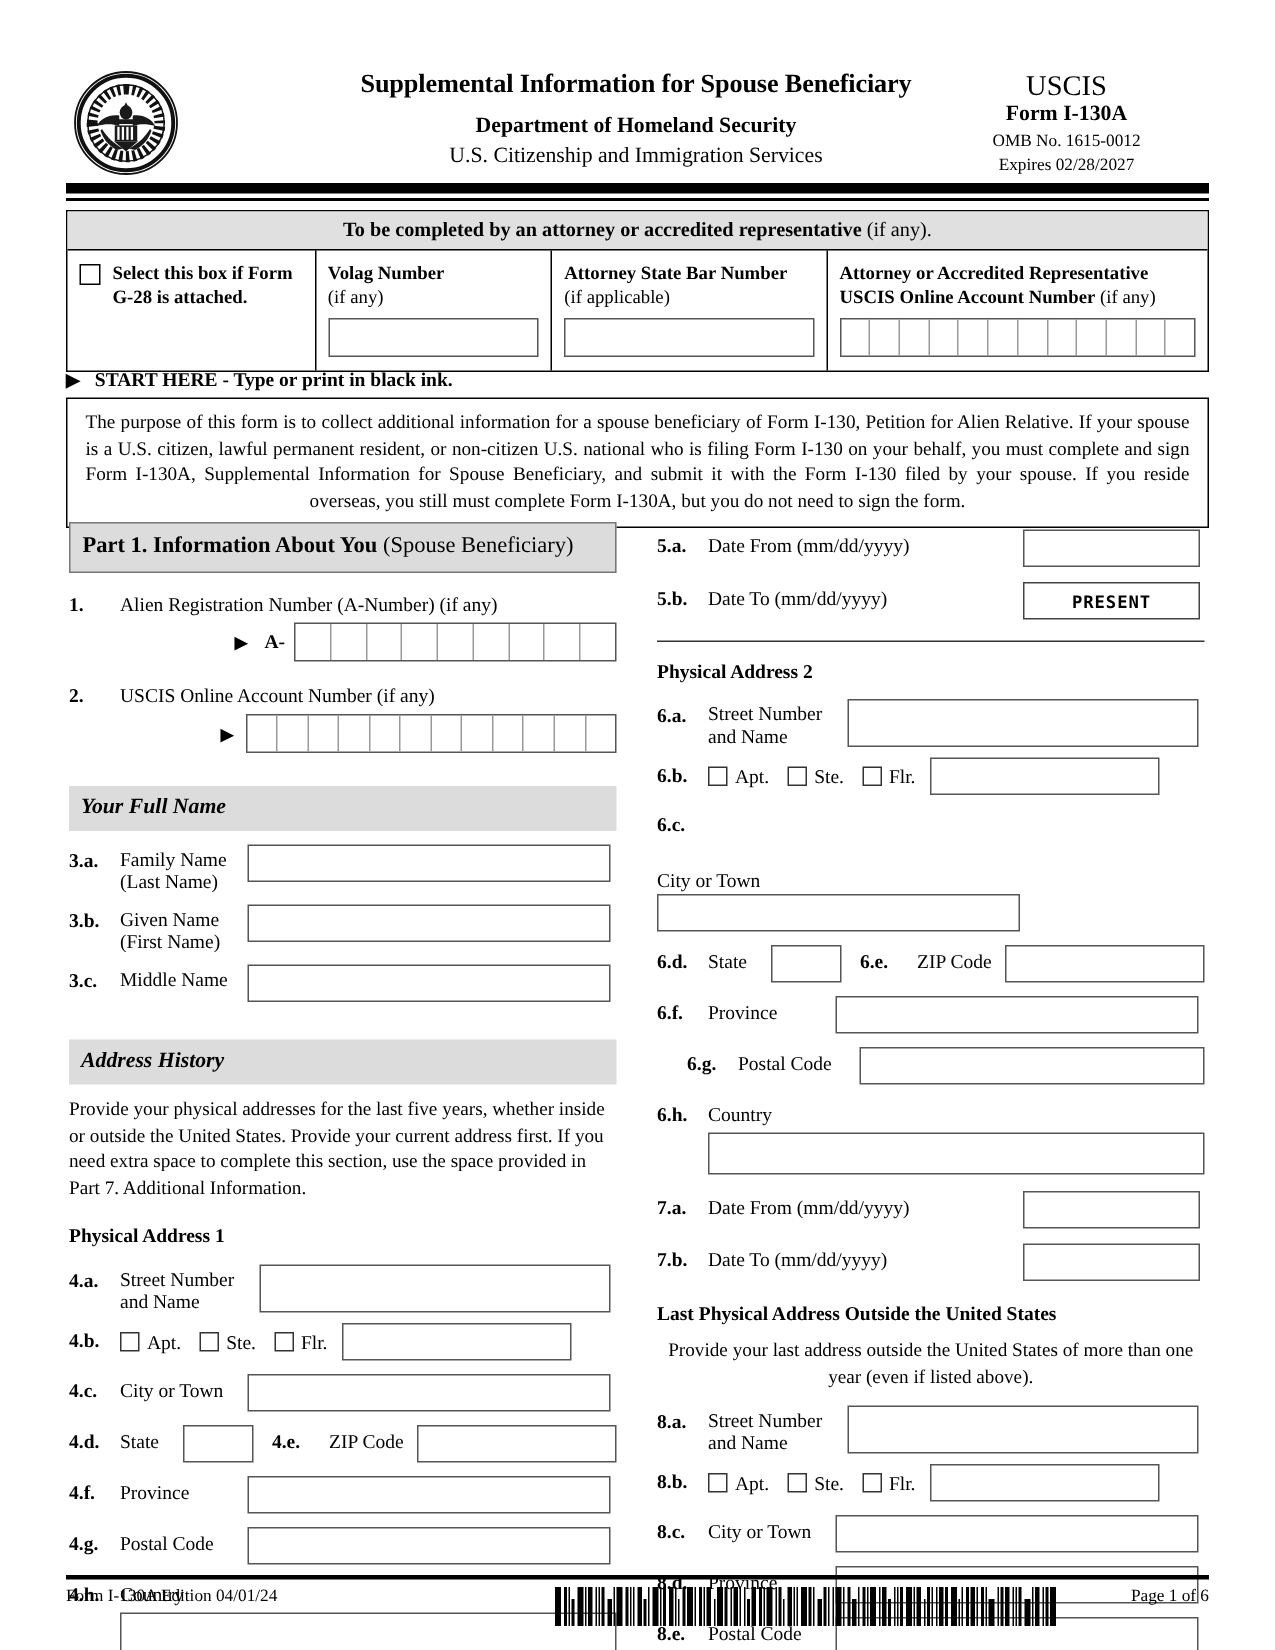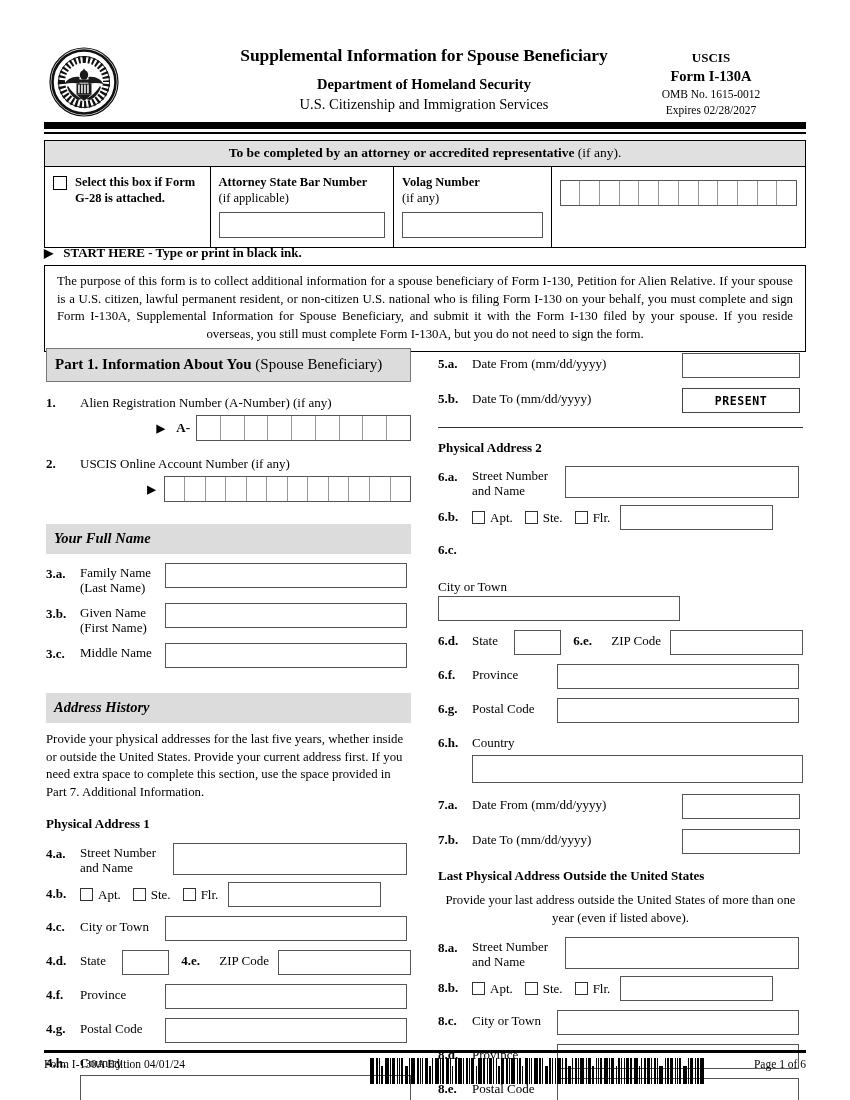--- a/index.html
+++ b/index.html
@@ -58,22 +58,22 @@
     font-size: 14.5px;
     line-height: 20px;
   }
   .header-right {
     position: absolute;
     right: 0; top: 4px;
     width: 190px;
     text-align: center;
   }
   .hr-uscis {
-    font-size: 13px;
-    font-weight: bold;
+    font-size: 19px;
+    font-weight: normal;
     line-height: 19px;
   }
   .hr-form {
     font-size: 14.5px;
     font-weight: bold;
     line-height: 19px;
   }
   .hr-omb {
     font-size: 11.5px;
     line-height: 16px;
@@ -370,35 +370,38 @@
 
   <div class="atty">
     <div class="atty-title">
       <span>To be completed by an attorney or accredited representative</span><span class="lite"> (if any).</span>
     </div>
     <div class="atty-row">
       <div class="atty-cell c1">
         <div class="cbox"></div>
         <div class="lbl">Select this box if Form G-28 is attached.</div>
       </div>
+      <div class="atty-cell c2">
+        <div class="atty-lbl">
+          <span>Volag Number</span><br>
+          <span class="lite">(if any)</span>
+        </div>
+        <div class="atty-input"></div>
+      </div>
       <div class="atty-cell c3">
         <div class="atty-lbl">
           <span>Attorney State Bar Number</span><br>
           <span class="lite">(if applicable)</span>
         </div>
         <div class="atty-input"></div>
       </div>
-      <div class="atty-cell c2">
+      <div class="atty-cell c4">
         <div class="atty-lbl">
-          <span>Volag Number</span><br>
-          <span class="lite">(if any)</span>
-        </div>
-        <div class="atty-input"></div>
-      </div>
-      <div class="atty-cell c4">
+          <span>Attorney or Accredited Representative USCIS Online Account Number</span><span class="lite"> (if any)</span>
+        </div>
         <div class="seg">
             <i></i>
             <i></i>
             <i></i>
             <i></i>
             <i></i>
             <i></i>
             <i></i>
             <i></i>
             <i></i>
@@ -601,21 +604,21 @@
       <div class="fld" style="width:50px;margin-top:1px;"></div>
       <div class="num" style="width:38px;flex:0 0 38px;padding-left:12px;">6.e.</div>
       <div class="lab" style="width:62px;">ZIP Code</div>
       <div class="fld" style="width:142px;margin-top:1px;"></div>
     </div>
     <div class="row" style="margin-top:8px;">
       <div class="num">6.f.</div>
       <div class="lab" style="width:85px;">Province</div>
       <div class="fld" style="width:242px;margin-top:1px;"></div>
     </div>
-    <div class="row" style="margin-top:8px;">
+    <div class="row" style="margin-top:8px;margin-left:20px;">
       <div class="num">6.g.</div>
       <div class="lab" style="width:85px;">Postal Code</div>
       <div class="fld" style="width:242px;margin-top:1px;"></div>
     </div>
     <div class="row" style="margin-top:8px;">
       <div class="num">6.h.</div>
       <div class="lab">Country</div>
     </div>
     <div class="fld" style="width:331px;margin-left:34px;margin-top:4px;height:28px;"></div>
 

